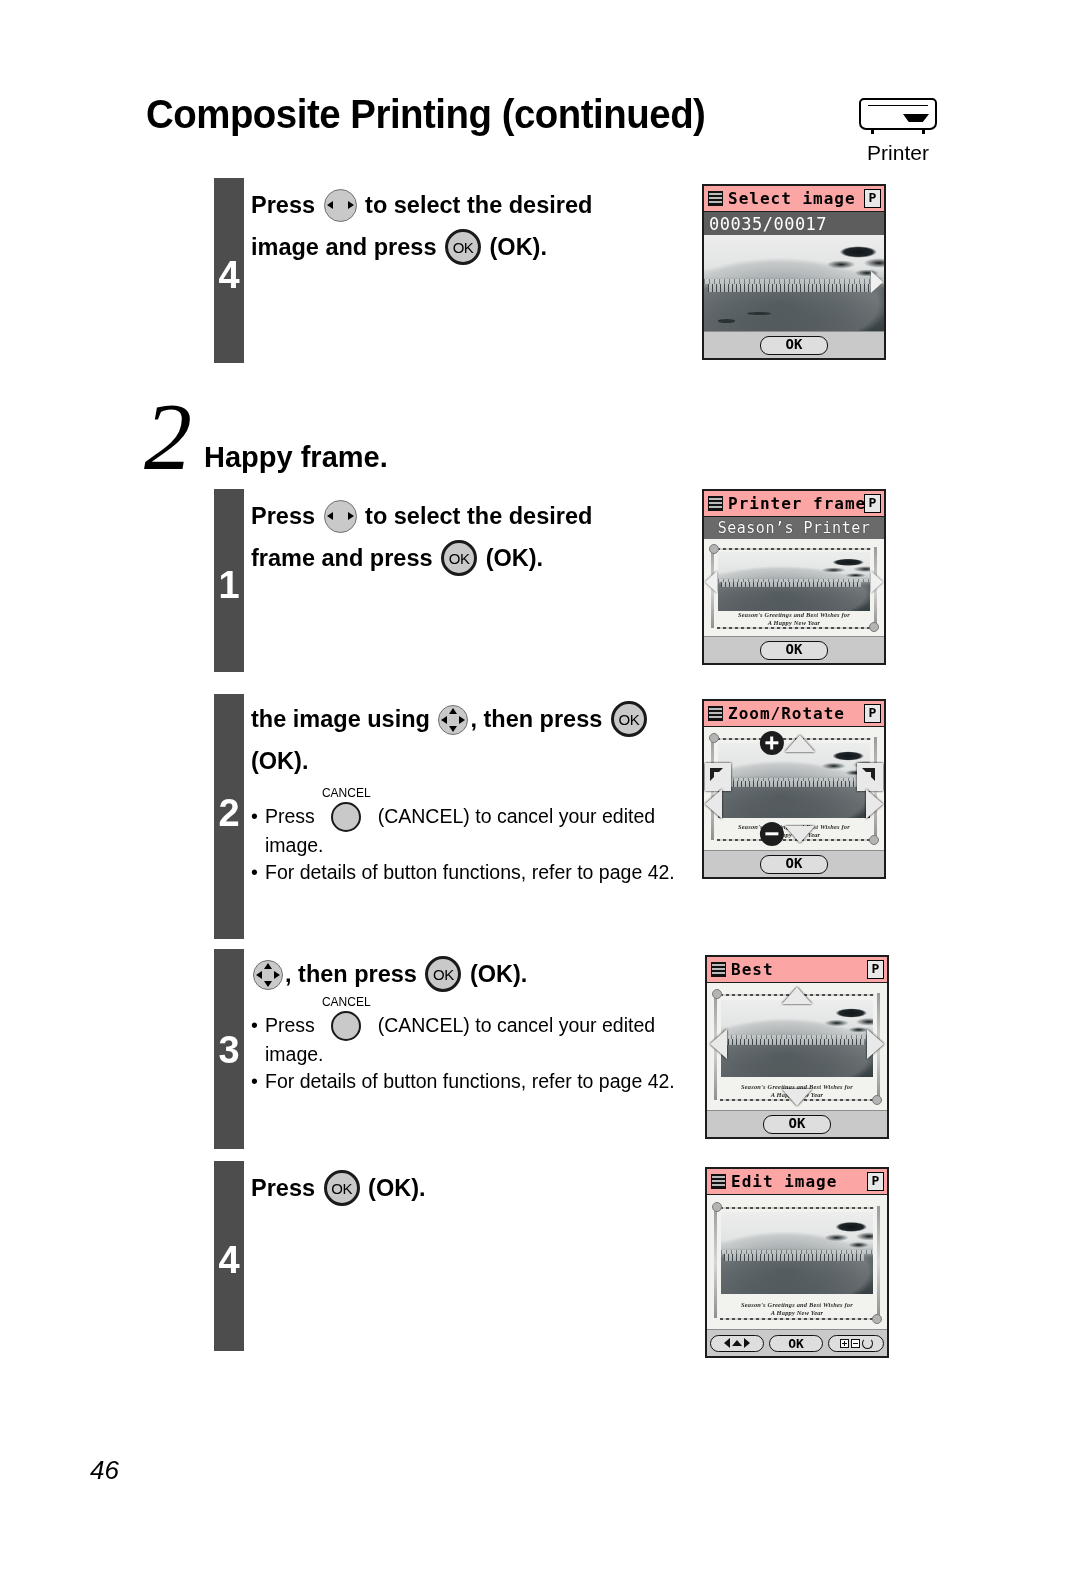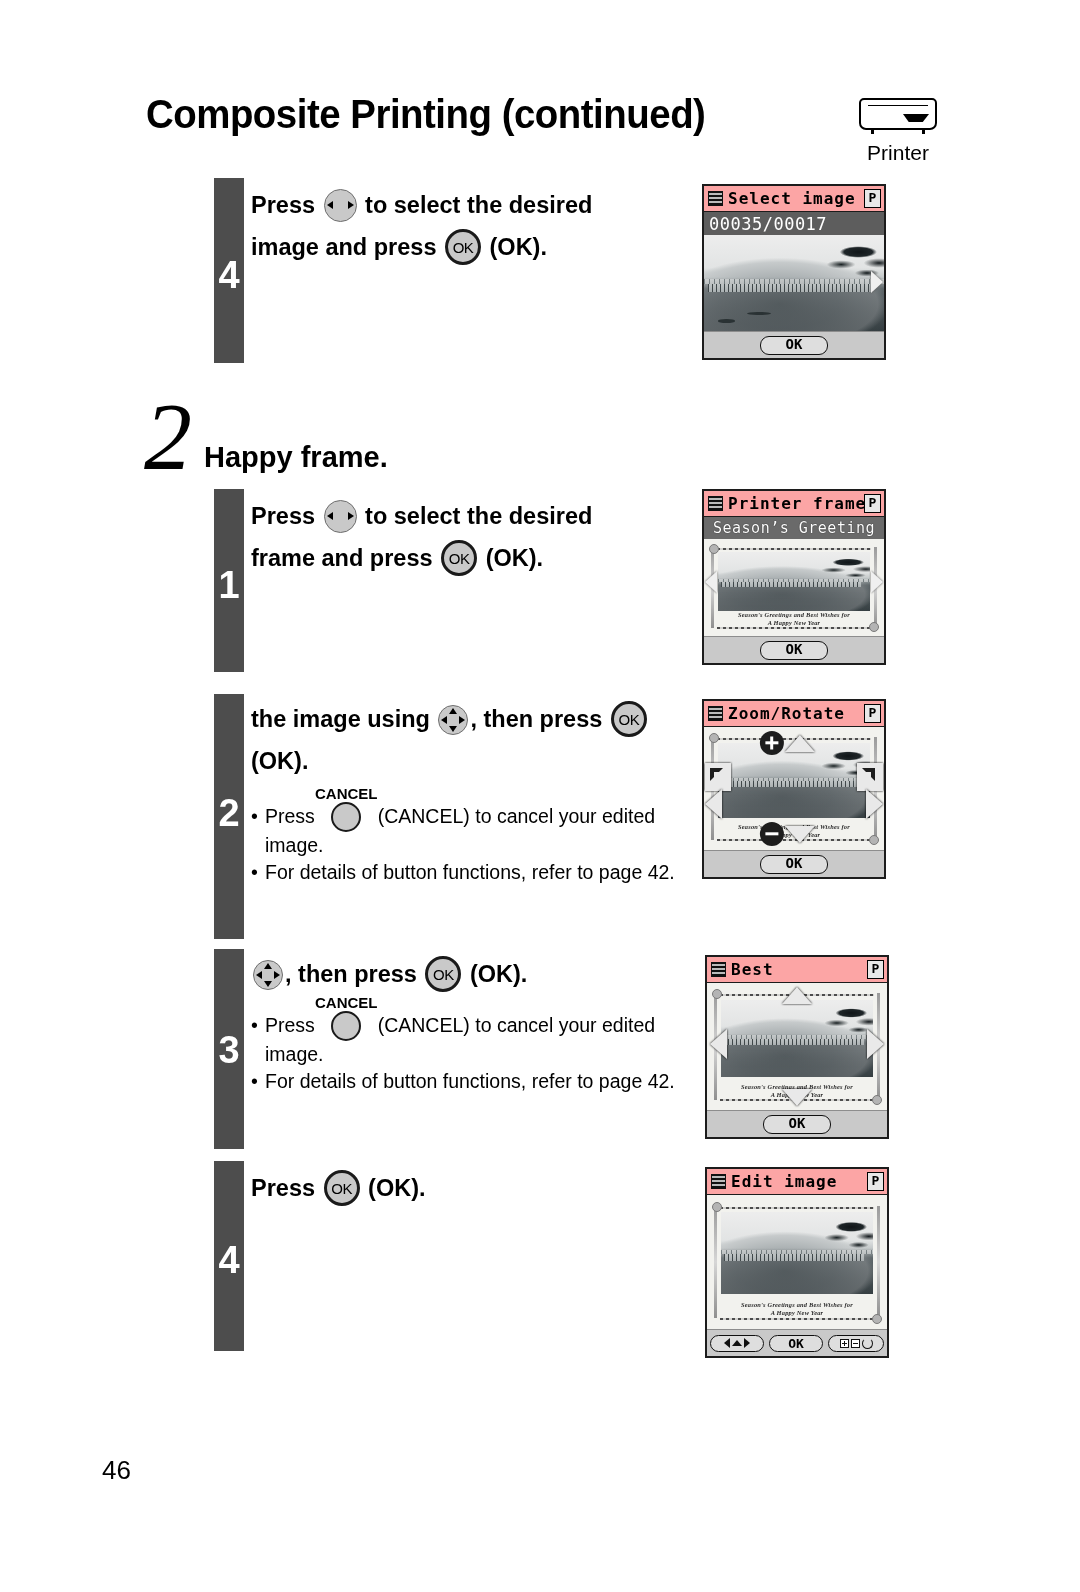--- a/index.html
+++ b/index.html
@@ -201,22 +201,22 @@
     display: inline-block;
     position: relative;
     width: 52px;
     vertical-align: -9px;
   }
   .btn-cancel-label {
     position: absolute;
     left: 50%;
     transform: translateX(-50%);
     top: -22px;
-    font-size: 15px;
-    font-weight: bold;
+    font-size: 12px;
+    font-weight: normal;
     white-space: nowrap;
   }
   .btn-cancel {
     display: block;
     margin: 0 auto;
     width: 30px; height: 30px;
     border-radius: 50%;
     background: #c9c9c9;
     border: 2.4px solid #1a1a1a;
     box-sizing: border-box;
@@ -556,23 +556,24 @@
     filter: drop-shadow(0 0 1px #555);
   }
   .osd-sel-arrow.lft {
     border-left: 0;
     border-right: 12px solid #f0f0f0;
   }
 
   
   #page-number {
     position: absolute;
-    left: 102px;
+    left: 90px;
     top: 1455px;
     font-size: 26px;
+    font-style: italic;
   }
 </style>
 </head>
 <body>
 
 <div id="header">
   <div id="page-title">Composite Printing (continued)</div>
   <div id="printer-badge">
     <div class="printer-glyph">
       <div class="slot-top"></div>
@@ -653,21 +654,21 @@
     </div>
   </div>
 </div>
 
 <div class="lcd" style="left:702px; top:489px;">
   <div class="lcd-title">
     <span class="tile"></span>
     <span class="t-text">Printer frame</span>
     <span class="pmark">P</span>
   </div>
-  <div class="lcd-bandtitle">Season’s Greeting</div>
+  <div class="lcd-bandtitle">Season’s Printer</div>
   <div class="lcd-stage" style="height:97px;">
     <div class="framed" style="inset:0;">
       <div class="frame-rule-top"></div>
       <div class="frame-rule-bot"></div>
       <div class="pole-l"></div>
       <div class="pole-r"></div>
       <div class="knob-t" style="left:3%; top:5%;"></div>
       <div class="knob-b" style="right:3%; bottom:4%;"></div>
       <div class="inner-photo">
         <div class="photo">

